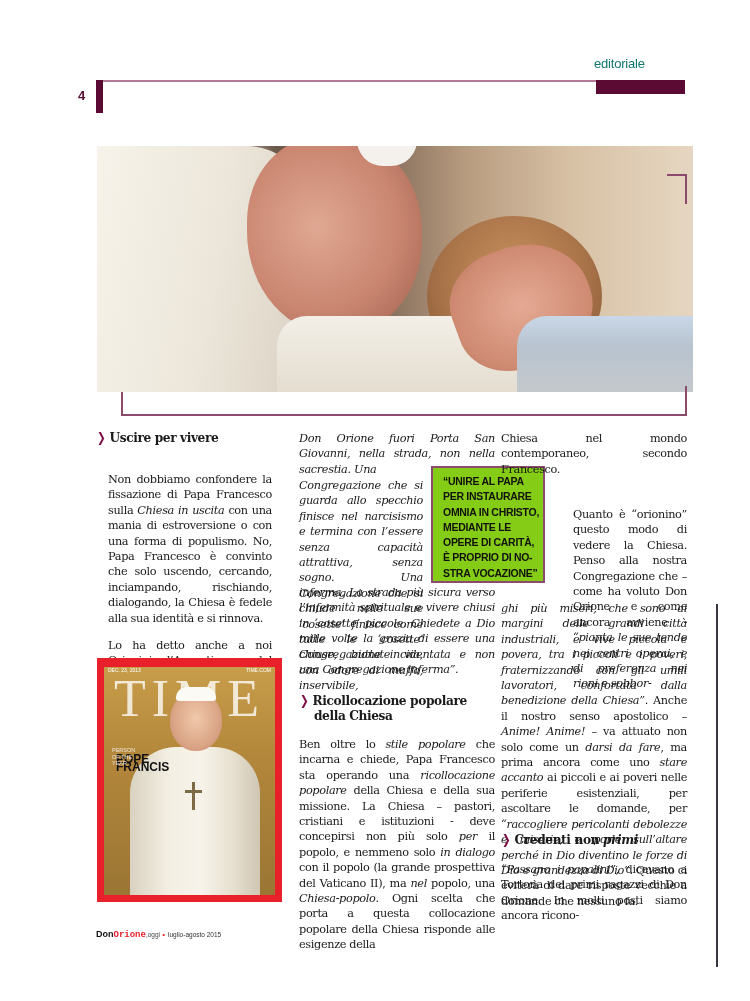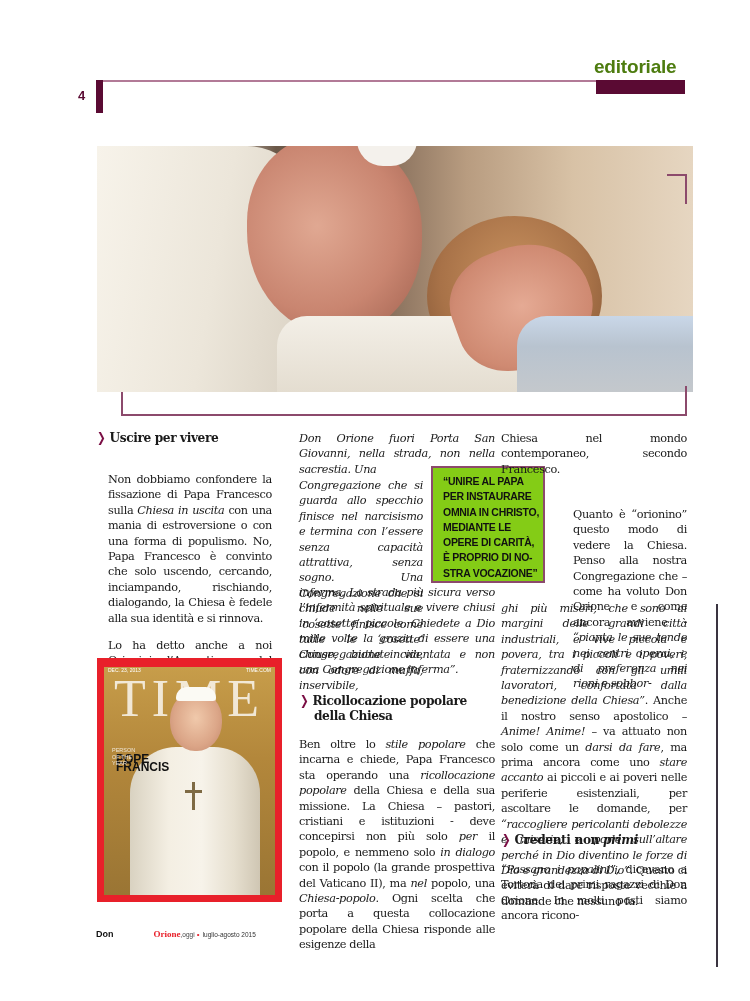--- a/index.html
+++ b/index.html
@@ -1,22 +1,22 @@
 <!DOCTYPE html>
 <html><head>
 <meta charset="utf-8">
 <style>
   html, body { margin: 0; padding: 0; }
   body { width: 750px; height: 1001px; background: #ffffff; position: relative; overflow: hidden;
          font-family: "DejaVu Serif", serif; color: #1a1a1a; }
   .abs { position: absolute; }
 
   
-  .section-title { left: 594px; top: 56px; font-family: "Liberation Sans", sans-serif; font-weight: bold;
-    font-size: 19px; letter-spacing: -0.2px; color: #4d7c0f; }
+  .section-title { left: 594px; top: 56px; font-family: "Liberation Sans", sans-serif; font-weight: normal;
+    font-size: 13px; letter-spacing: -0.2px; color: #0f766e; }
   .page-num { left: 78px; top: 88px; font-family: "Liberation Sans", sans-serif; font-weight: bold;
     font-size: 13px; color: #5a0a33; }
   .rule-h { left: 96px; top: 80px; width: 589px; height: 2px; background: #b27a97; }
   .rule-v { left: 96px; top: 80px; width: 7px; height: 33px; background: #5a0a33; }
   .rule-block { left: 596px; top: 80px; width: 89px; height: 14px; background: #5a0a33; }
 
   
   .hero { left: 97px; top: 146px; width: 596px; height: 246px; overflow: hidden;
     background: linear-gradient(90deg, #e9e4dc 0%, #efe9df 18%, #6b5848 30%, #7a6352 45%, #b89c80 62%, #d8c2a6 80%, #e6d6c1 100%); }
   .hero .robe { left: 0; top: 0; width: 210px; height: 246px;
@@ -73,21 +73,21 @@
     background: radial-gradient(ellipse at 50% 45%, #f0c9ab 0%, #dba587 60%, #c0856a 100%); }
   .cover-zucchetto { left: 72px; top: 20px; width: 40px; height: 14px; border-radius: 20px 20px 6px 6px; background: #fbfaf4; }
   .cover-body { left: 26px; top: 80px; width: 130px; height: 150px; border-radius: 46px 46px 0 0;
     background: linear-gradient(90deg, #d9d2c1 0%, #f4efe3 30%, #f7f3ea 55%, #e6dfcf 80%, #cfc6b3 100%); }
   .cover-cross { left: 88px; top: 115px; width: 3px; height: 28px; background: #7e6a44; }
   .cover-cross-bar { left: 81px; top: 123px; width: 17px; height: 3px; background: #7e6a44; }
 
   
   .footer { left: 96px; top: 929px; font-family: "Liberation Sans", sans-serif; font-size: 8px; color: #222; white-space: nowrap; }
   .footer .brand1 { font-weight: bold; font-size: 9px; color: #111; }
-  .footer .brand2 { font-weight: bold; font-size: 9px; color: #e8202a; font-family: Liberation Serif, serif; padding-left: 40px; }
+  .footer .brand2 { font-weight: bold; font-size: 9px; color: #e8202a; font-family: Liberation Mono, monospace; }
   .footer .brand3 { font-size: 6.5px; color: #444; }
   .footer .dot { color: #e8202a; }
   .footer .issue { font-size: 6.5px; color: #333; margin-left: 3px; }
 
   .side-rule { left: 716px; top: 604px; width: 2px; height: 363px; background: #3a3440; }
 </style>
 </head>
 <body>
 
 <div class="abs section-title">editoriale</div>

